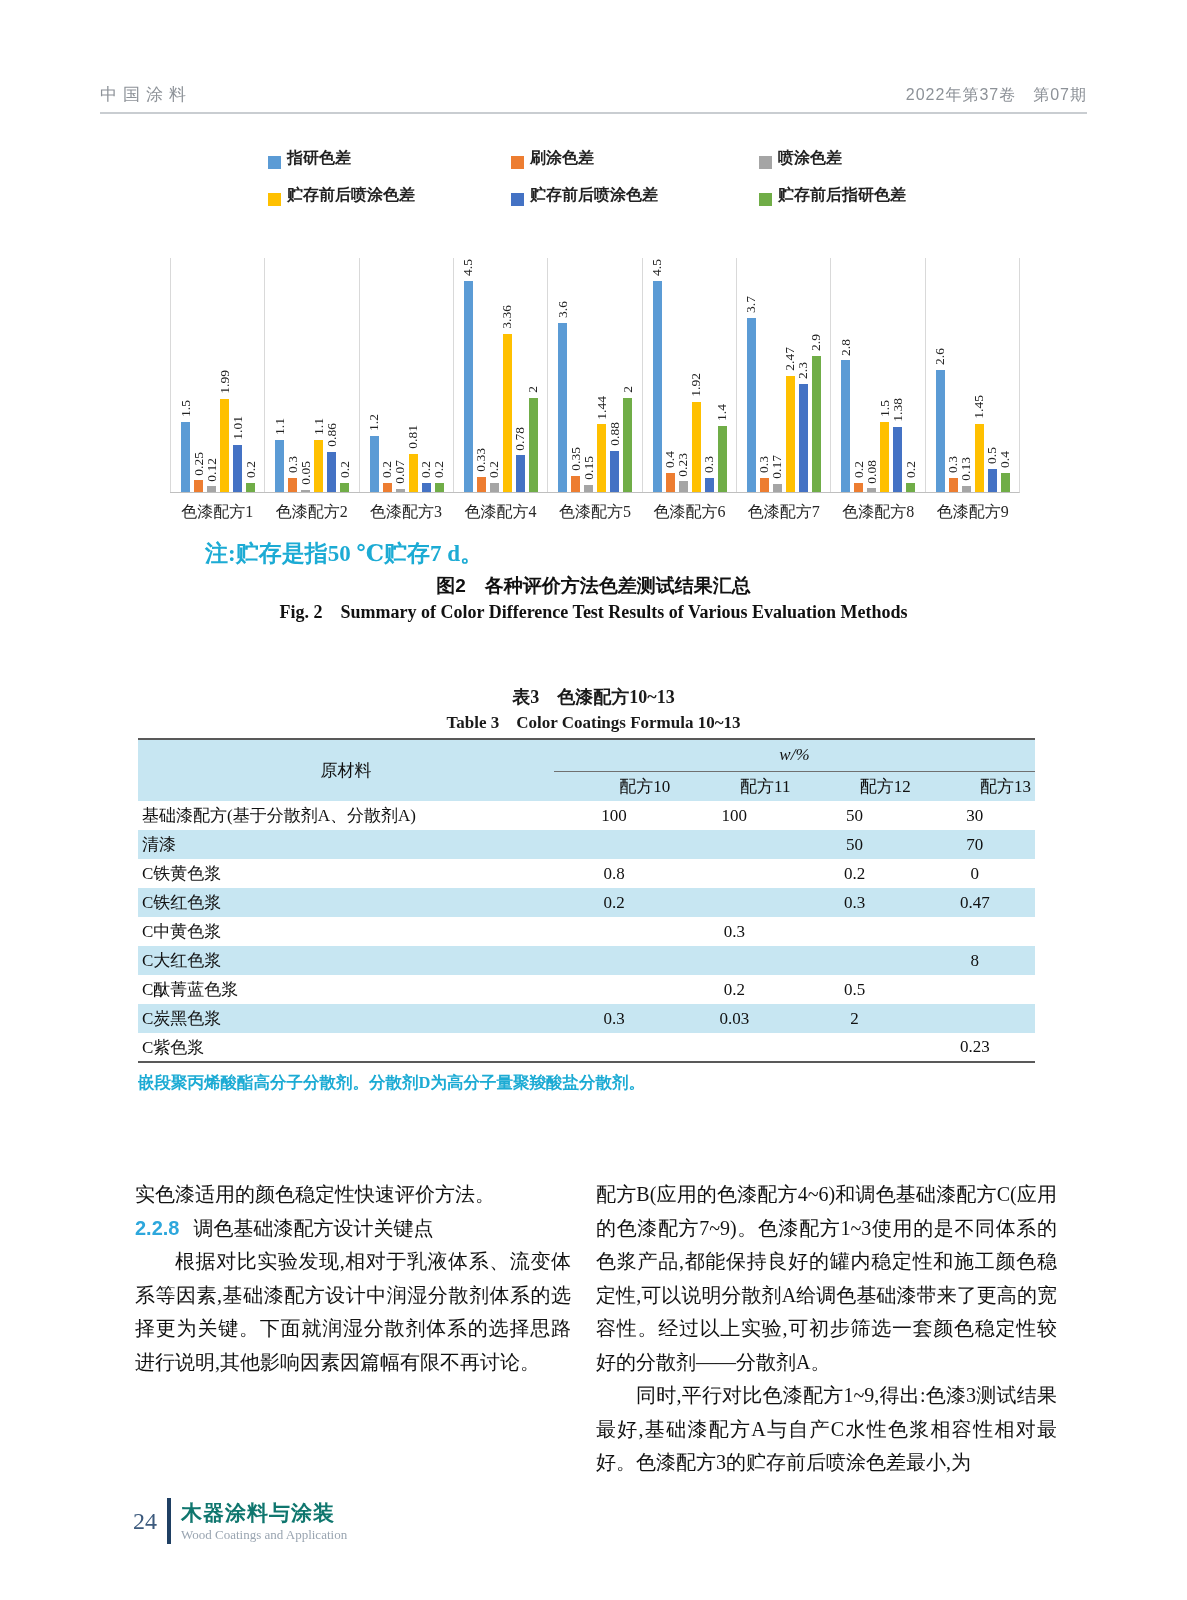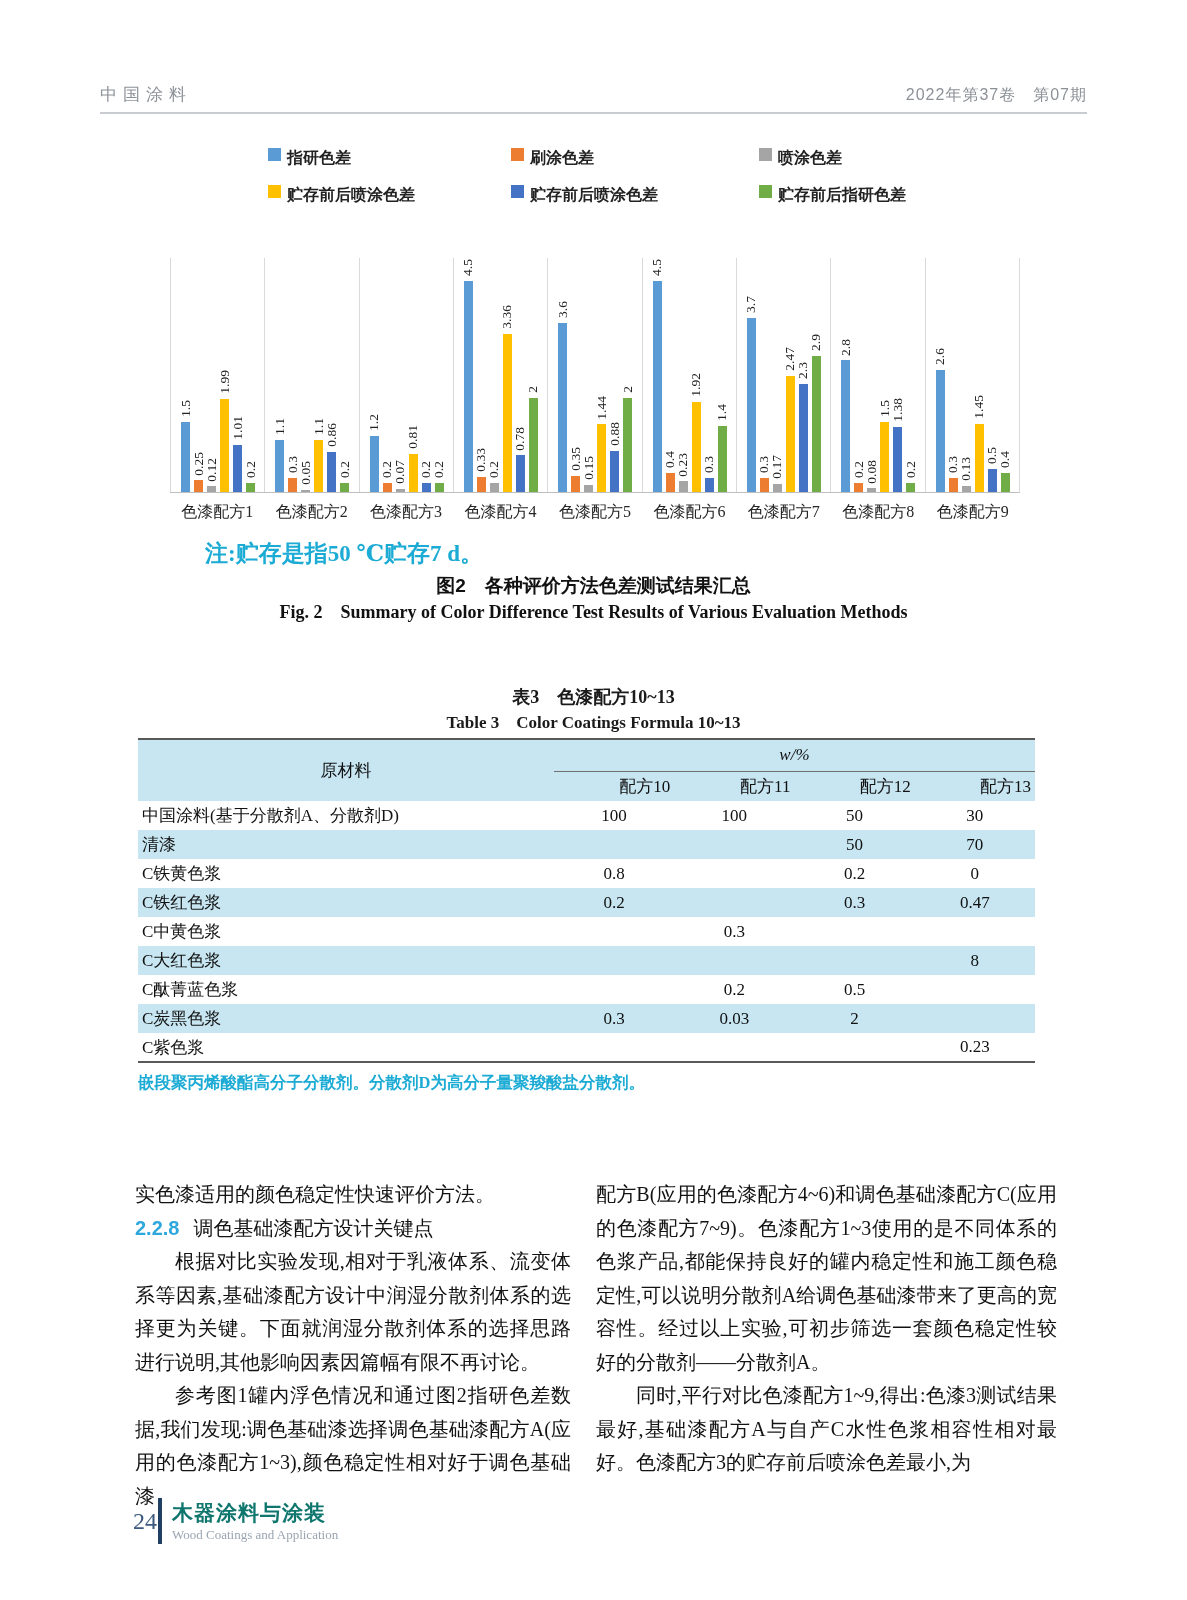--- a/index.html
+++ b/index.html
@@ -11,21 +11,21 @@
   .pg-header { position:absolute; top:80px; left:100px; width:987px; height:34px;
                border-bottom:2px solid #c9cdd1; display:flex; justify-content:space-between; align-items:flex-end;
                padding-bottom:6px; font-family:"Liberation Sans","DejaVu Sans",sans-serif; }
   .pg-header .jname { color:#8d9298; font-size:17px; letter-spacing:6px; }
   .pg-header .jissue { color:#8d9298; font-size:16px; letter-spacing:1px; }
 
   
   .legend { position:absolute; top:148px; left:268px; width:680px;
             display:grid; grid-template-columns:243px 248px 189px; row-gap:16px;
             font-family:"Liberation Sans","DejaVu Sans",sans-serif; }
-  .legend-item { display:flex; align-items:flex-start; gap:6px; font-size:16px; font-weight:bold; color:#222; }
+  .legend-item { display:flex; align-items:flex-end; gap:6px; font-size:16px; font-weight:bold; color:#222; }
   .legend-swatch { width:13px; height:13px; flex:0 0 13px; }
 
   
   .chart-plot { position:absolute; top:258px; left:170px; width:850px; height:235px;
                 display:flex; border-right:1px solid #d9d9d9; border-bottom:1px solid #bfbfbf; }
   .bar-group { flex:1 1 0; position:relative; display:flex; align-items:flex-end;
                padding-left:10px; border-left:1px solid #d9d9d9; }
   .bar-slot { position:relative; width:9px; margin-right:4px; height:100%; }
   .bar { position:absolute; bottom:0; left:0; width:100%; }
   .bar-value { position:absolute; left:50%; writing-mode:vertical-rl;
@@ -67,21 +67,21 @@
   
   .bodytext { position:absolute; top:1178px; left:135px; width:922px; display:flex; gap:25px; }
   .col { width:436px; font-size:20px; line-height:33.5px; text-align:justify; color:#121212; }
   .col.right { width:461px; }
   .col p.ind { text-indent:2em; }
   .sec-head { font-family:"Liberation Sans","DejaVu Sans",sans-serif; }
   .sec-no { color:#2da7dc; font-weight:bold; margin-right:14px; }
 
   
   .pg-footer { position:absolute; top:1498px; left:133px; display:flex; align-items:center; }
-  .pg-num { font-size:24px; color:#3c5a7d; margin-right:1px; font-family:"Liberation Serif",serif; }
+  .pg-num { font-size:24px; color:#3c5a7d; margin-right:10px; font-family:"Liberation Serif",serif; }
   .foot-bar { width:4px; height:46px; background:#1f3f63; margin-right:10px; }
   .foot-titles { display:flex; flex-direction:column; justify-content:center; }
   .foot-cn { font-size:21px; font-weight:bold; color:#0f766e; letter-spacing:1px;
              font-family:"Liberation Sans","DejaVu Sans",sans-serif; }
   .foot-en { font-size:13px; color:#9aa5b1; }
 </style>
 </head>
 <body>
 
 <div class="page">
@@ -381,21 +381,21 @@
       </tr>
       <tr class="thead-bg">
         <th class="f-col">配方10</th>
         <th class="f-col">配方11</th>
         <th class="f-col">配方12</th>
         <th class="f-col">配方13</th>
       </tr>
     </thead>
     <tbody>
         <tr>
-          <td class="rname">中国涂料(基于分散剂A、分散剂D)</td>
+          <td class="rname">基础漆配方(基于分散剂A、分散剂A)</td>
           <td class="rval">100</td>
           <td class="rval">100</td>
           <td class="rval">50</td>
           <td class="rval">30</td>
         </tr>
         <tr>
           <td class="rname">清漆</td>
           <td class="rval"></td>
           <td class="rval"></td>
           <td class="rval">50</td>
@@ -457,21 +457,20 @@
     <div>嵌段聚丙烯酸酯高分子分散剂。分散剂D为高分子量聚羧酸盐分散剂。</div>
   </div>
 
   <div class="bodytext">
     <div class="col">
       <p>实色漆适用的颜色稳定性快速评价方法。</p>
       <p class="sec-head">
         <span class="sec-no">2.2.8</span><span>调色基础漆配方设计关键点</span>
       </p>
       <p class="ind">根据对比实验发现,相对于乳液体系、流变体系等因素,基础漆配方设计中润湿分散剂体系的选择更为关键。下面就润湿分散剂体系的选择思路进行说明,其他影响因素因篇幅有限不再讨论。</p>
-      <p class="ind">参考图1罐内浮色情况和通过图2指研色差数据,我们发现:调色基础漆选择调色基础漆配方A(应用的色漆配方1~3),颜色稳定性相对好于调色基础漆</p>
     </div>
     <div class="col right">
       <p>配方B(应用的色漆配方4~6)和调色基础漆配方C(应用的色漆配方7~9)。色漆配方1~3使用的是不同体系的色浆产品,都能保持良好的罐内稳定性和施工颜色稳定性,可以说明分散剂A给调色基础漆带来了更高的宽容性。经过以上实验,可初步筛选一套颜色稳定性较好的分散剂——分散剂A。</p>
       <p class="ind">同时,平行对比色漆配方1~9,得出:色漆3测试结果最好,基础漆配方A与自产C水性色浆相容性相对最好。色漆配方3的贮存前后喷涂色差最小,为</p>
     </div>
   </div>
 
   <div class="pg-footer">
     <span class="pg-num">24</span>
     <span class="foot-bar"></span>

